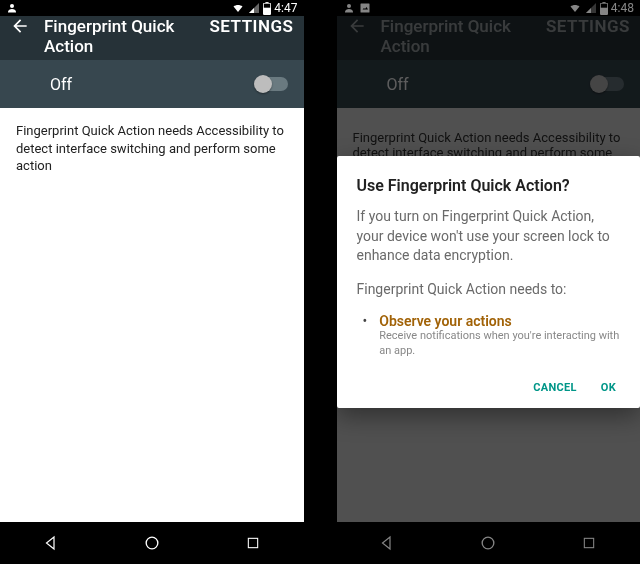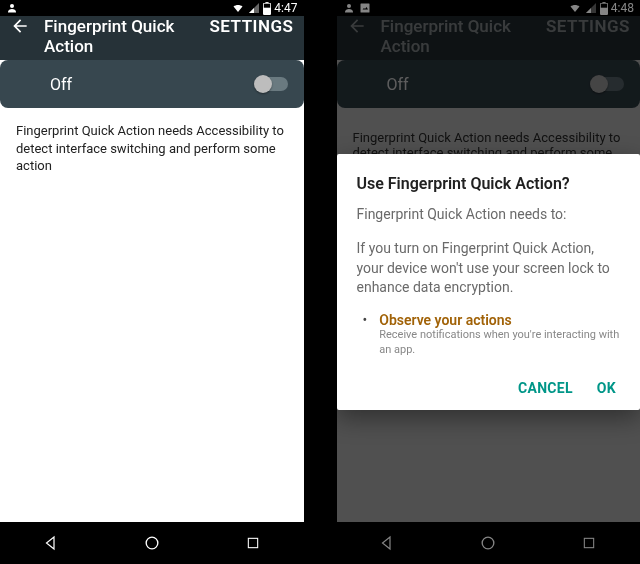--- a/index.html
+++ b/index.html
@@ -3,37 +3,37 @@
 <meta charset="utf-8">
 <style>
   * { margin: 0; padding: 0; box-sizing: border-box; font-family: Roboto, "Helvetica Neue", Arial, sans-serif; }
   body { background: #000; width: 640px; height: 564px; display: flex; overflow: hidden; }
   .phone { width: 320px; height: 564px; position: relative; display: flex; flex-direction: column; background: #fff; }
   .status-bar { height: 16px; background: #000; color: #fff; display: flex; align-items: center; justify-content: flex-end; padding: 0 6px; font-size: 12px; gap: 3px; }
   .status-bar .left { margin-right: auto; display:flex; align-items:center; gap:4px;}
   .appbar { height: 44px; background: #263238; color: #fff; display: flex; align-items: flex-start; padding: 0 10px; gap: 14px; }
   .appbar .title { font-size: 17px; font-weight: 500; flex: 1; }
   .appbar .settings { font-size: 17px; font-weight: 600; letter-spacing: 0.5px; }
-  .toggle-row { height: 48px; background: #37474F; color: #fff; display: flex; align-items: center; padding: 0 16px 0 50px; border-radius: 8px; }
+  .toggle-row { height: 48px; background: #37474F; color: #fff; display: flex; align-items: center; padding: 0 16px 0 50px; }
   .toggle-row .label { font-size: 16px; flex: 1; }
   .switch { width: 32px; height: 14px; background: #6a7a80; border-radius: 7px; position: relative; }
   .switch .thumb { position: absolute; width: 18px; height: 18px; background: #bdbdbd; border-radius: 50%; top: -2px; left: -2px; box-shadow: 0 1px 2px rgba(0,0,0,0.4); }
   .body-text { padding: 14px 16px; font-size: 13px; color: #222; line-height: 1.35; flex:1; }
   .navbar { height: 42px; background: #000; display: flex; align-items: center; justify-content: space-around; }
   .navbar .btn { color: #fff; display:flex; align-items:center; justify-content:center; width:40px; height:40px;}
   .scrim { position: absolute; inset: 0; background: rgba(0,0,0,0.48); display:flex; align-items:center; justify-content:center;}
   .dialog { width: 332px; background: #fff; border-radius: 2px; box-shadow: 0 8px 24px rgba(0,0,0,0.4); padding: 20px 20px 8px; }
   .dialog h3 { font-size: 16px; font-weight: 600; color: #212121; margin-bottom: 12px; }
   .dialog p { font-size: 14px; color: #6a6a6a; line-height: 1.4; margin-bottom: 14px; }
   .dialog .bullet { display:flex; gap:12px; margin: 0 0 18px 6px;}
   .dialog .bullet .dot { font-size:14px; color:#444; line-height:1.2;}
   .dialog .bullet .bt { font-size:14px; font-weight:600; color:#a16207;}
   .dialog .bullet .bd { font-size:11px; color:#888; line-height:1.35;}
   .dialog .actions { display:flex; justify-content:flex-end; gap:24px; padding: 4px 4px 6px;}
-  .dialog .actions span { font-size:14px; font-weight:700; color:#009688; letter-spacing:0.3px;}
+  .dialog .actions span { font-size:11px; font-weight:700; color:#009688; letter-spacing:0.3px;}
   .dimmed .appbar, .dimmed .toggle-row { filter: brightness(0.7);}
   .dimmed .body-text-bg { position:absolute; top:116px; left:0; right:0; padding:14px 16px; font-size:13px; color:#222;}
   .phone.dimmed { background:#9a9a9a;margin-left:33px;}
   .phone.dimmed .appbar .title, .phone.dimmed .appbar svg, .phone.dimmed .appbar .settings { opacity:0.55;}
   svg { display:block; }
 </style>
 </head>
 <body>
 
 <div class="phone">
@@ -155,22 +155,22 @@
     <span class="btn">
         <svg width="16" height="16" viewBox="0 0 24 24" fill="none" stroke="#fff" stroke-width="1.6">
           <rect x="5" y="5" width="14" height="14"></rect>
         </svg>
       </span>
   </div>
 
   <div class="scrim">
     <div class="dialog">
       <h3>Use Fingerprint Quick Action?</h3>
+      <p>If you turn on Fingerprint Quick Action, your device won't use your screen lock to enhance data encryption.</p>
       <p>Fingerprint Quick Action needs to:</p>
-      <p>If you turn on Fingerprint Quick Action, your device won't use your screen lock to enhance data encryption.</p>
       <div class="bullet">
         <span class="dot">•</span>
         <div>
           <div class="bt">Observe your actions</div>
           <div class="bd">Receive notifications when you're interacting with an app.</div>
         </div>
       </div>
       <div class="actions">
         <span>CANCEL</span>
         <span>OK</span>

